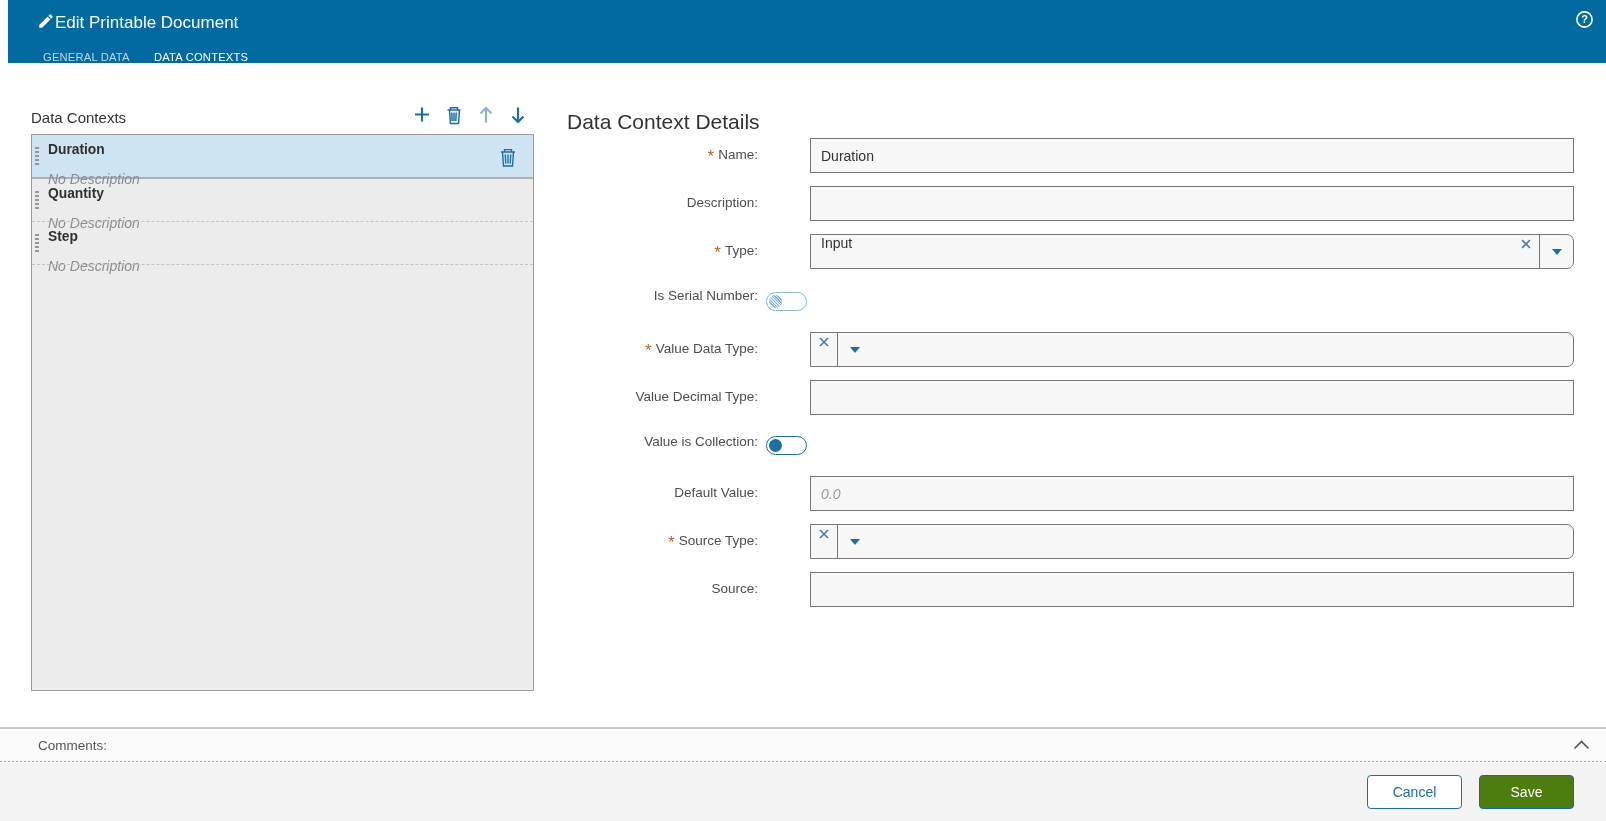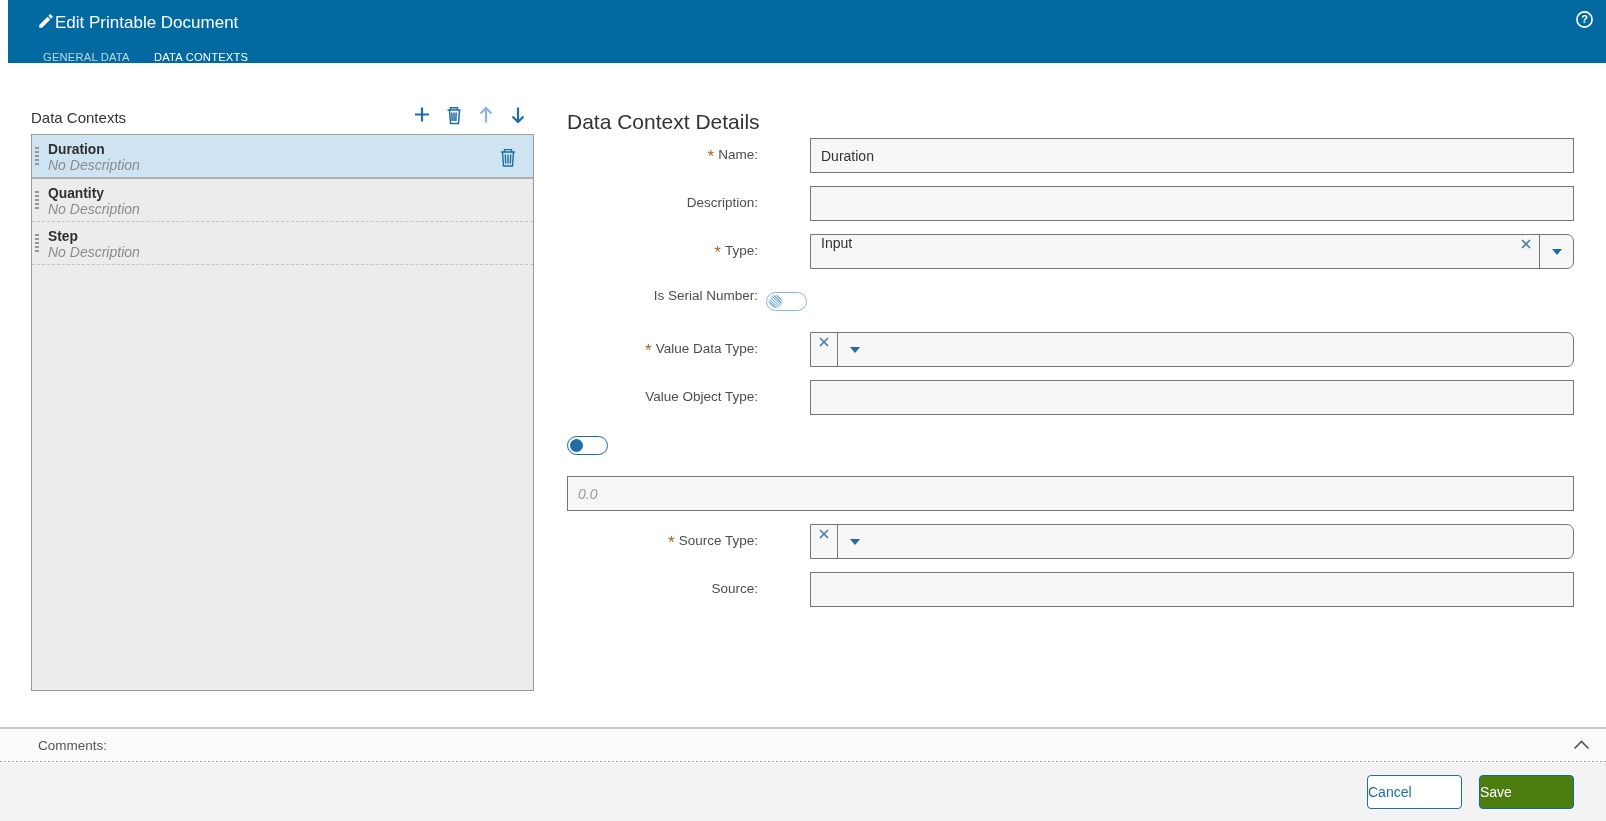--- a/index.html
+++ b/index.html
@@ -16,21 +16,21 @@
   .tabline2 { position:absolute; left:146px; top:69.5px; width:91.5px; height:3px; background:#fff; }
 
   
   .lp-title { position:absolute; left:31px; top:109px; font-size:15px; color:#333; }
   .lp-icons { position:absolute; left:406px; top:104px; }
   .list { position:absolute; left:31px; top:134px; width:503px; height:557px; background:#ececec; border:1px solid #9a9a9a; }
   .item { position:relative; height:43px; padding:6px 10px 0 16px; }
   .item.sel { background:#cfe4f3; height:44px; border-bottom:2px solid #b0b0b0; }
   .item + .item { }
   .item .t { font-size:13.8px; font-weight:700; color:#303030; line-height:15px; margin-top:1px; }
-  .item .d { font-size:14px; font-style:italic; color:#8c8c8c; line-height:15px; margin-top:1px; }
+  .item .d { font-size:14px; font-style:italic; color:#8c8c8c; line-height:15px; margin-top:15px; }
   .item .dash { position:absolute; left:3px; top:12px; width:4px; height:19px;
      background-image:repeating-linear-gradient(to bottom,#979797 0 2px,transparent 2px 4px); }
   .item .sep { position:absolute; left:0; bottom:0; width:100%; border-bottom:1px dashed #c3c3c3; }
   .itrash { position:absolute; right:17px; top:13px; }
 
   
   .rp-title { position:absolute; left:567px; top:110px; font-size:21px; color:#333; }
   .form { position:absolute; left:567px; top:138px; width:1007px; }
   .row { display:flex; margin-bottom:13px;gap:44px; }
   .row .lbl { width:199px; text-align:right; padding-right:8px; font-size:13.5px; color:#4d4d4d; padding-top:9px; white-space:nowrap; }
@@ -52,21 +52,21 @@
      background:repeating-linear-gradient(45deg,#7fb2d9 0 1px,#ddeaf5 1px 2px); }
   .tog2 { border:1px solid #1c6ea4; }
   .tog2 .knob { position:absolute; left:2px; top:2px; width:13px; height:13px; border-radius:50%; background:#1c6ea4; }
 
   
   .cbar { position:absolute; left:0; top:727px; width:1606px; height:35px; background:#fbfbfb; border-top:2px solid #c9c9c9;padding-left:28px; }
   .cbar .dash { position:absolute; left:0; bottom:0; width:100%; height:1px; background:repeating-linear-gradient(to right,#a8a8a8 0 2px,transparent 2px 4px); }
   .cbar .ct { position:absolute; left:38px; top:9px; font-size:13.5px; color:#555; }
   .cbar .chev { position:absolute; right:16px; top:11px; }
   .footer { position:absolute; left:0; top:763px; width:1606px; height:58px; background:#f3f3f3; }
-  .btn { position:absolute; top:12px; width:95px; height:34px; border-radius:4px; font-size:14px; line-height:32px; }
+  .btn { position:absolute; top:12px; width:95px; height:34px; border-radius:4px; font-size:14px; text-align:center; line-height:32px; }
   .cancel { left:1367px; background:#fff; border:1px solid #1c6ea4; color:#1c6ea4; }
   .save { left:1479px; background:#4d7c0f; border:1px solid #0f6aa3; color:#fff; }
 </style>
 </head>
 <body>
   <div class="header">
     <svg class="pencil" width="18" height="18" viewBox="0 0 24 24">
       <path fill="#fff" d="M3 17.25V21h3.75L17.81 9.94l-3.75-3.75L3 17.25zM20.71 7.04c.39-.39.39-1.02 0-1.41l-2.34-2.34c-.39-.39-1.02-.39-1.41 0l-1.83 1.83 3.75 3.75 1.83-1.83z"></path>
     </svg>
     <div class="htitle">Edit Printable Document</div>
@@ -154,29 +154,31 @@
       <div class="combo">
         <div class="x"><svg width="10" height="10" viewBox="0 0 10 10">
             <path d="M1 1 L9 9 M9 1 L1 9" stroke="#4f7ca3" stroke-width="1.7"></path>
           </svg></div>
         <div class="dd">
           <div class="tri"></div>
         </div>
       </div>
     </div>
     <div class="row">
-      <div class="lbl">Value Object Type:</div>
+      <div class="lbl">Value Decimal Type:</div>
       <input class="inp" style="">
     </div>
     <div class="trow trow2">
+      <div class="lbl">Value is Collection:</div>
       <div class="toggle tog2">
         <div class="knob"></div>
       </div>
     </div>
     <div class="row">
+      <div class="lbl">Default Value:</div>
       <input class="inp" placeholder="0.0" style="">
     </div>
     <div class="row">
       <div class="lbl"><span class="req">*</span>Source Type:</div>
       <div class="combo">
         <div class="x"><svg width="10" height="10" viewBox="0 0 10 10">
             <path d="M1 1 L9 9 M9 1 L1 9" stroke="#4f7ca3" stroke-width="1.7"></path>
           </svg></div>
         <div class="dd">
           <div class="tri"></div>

